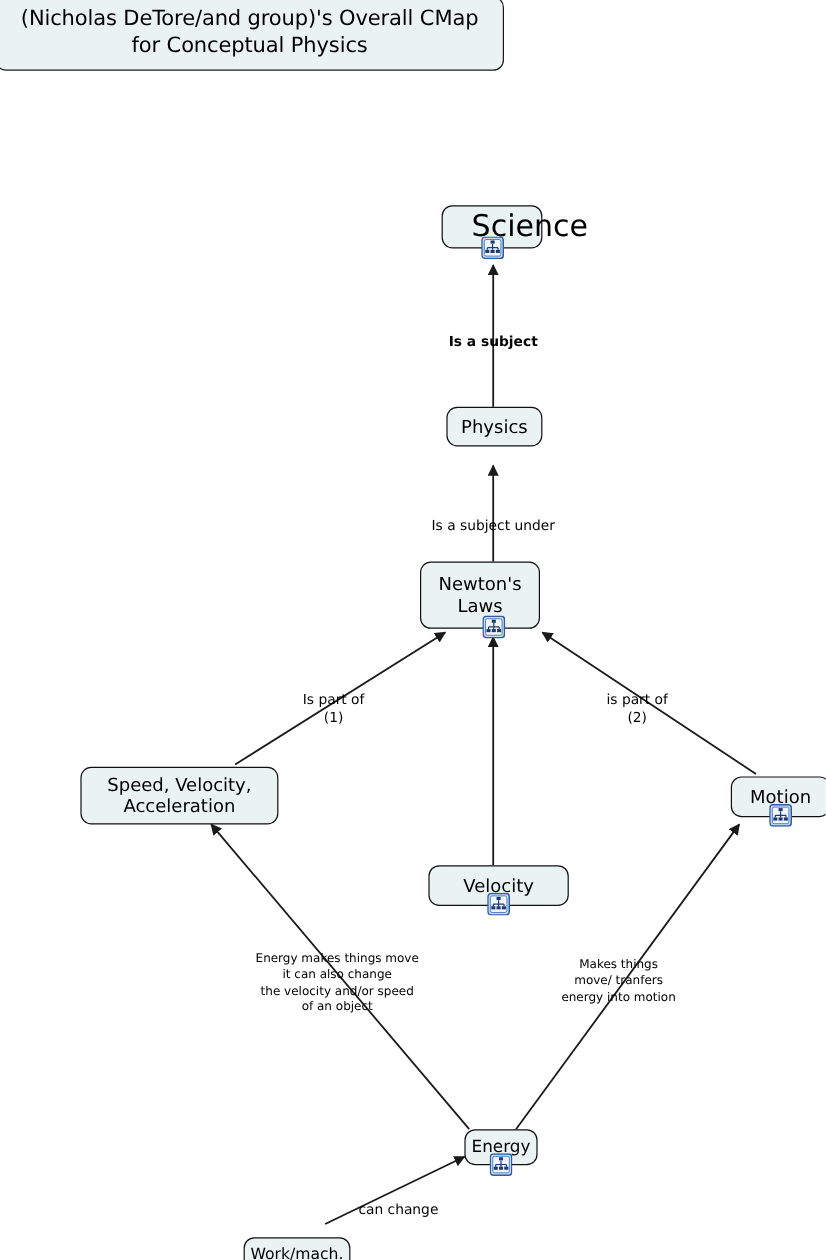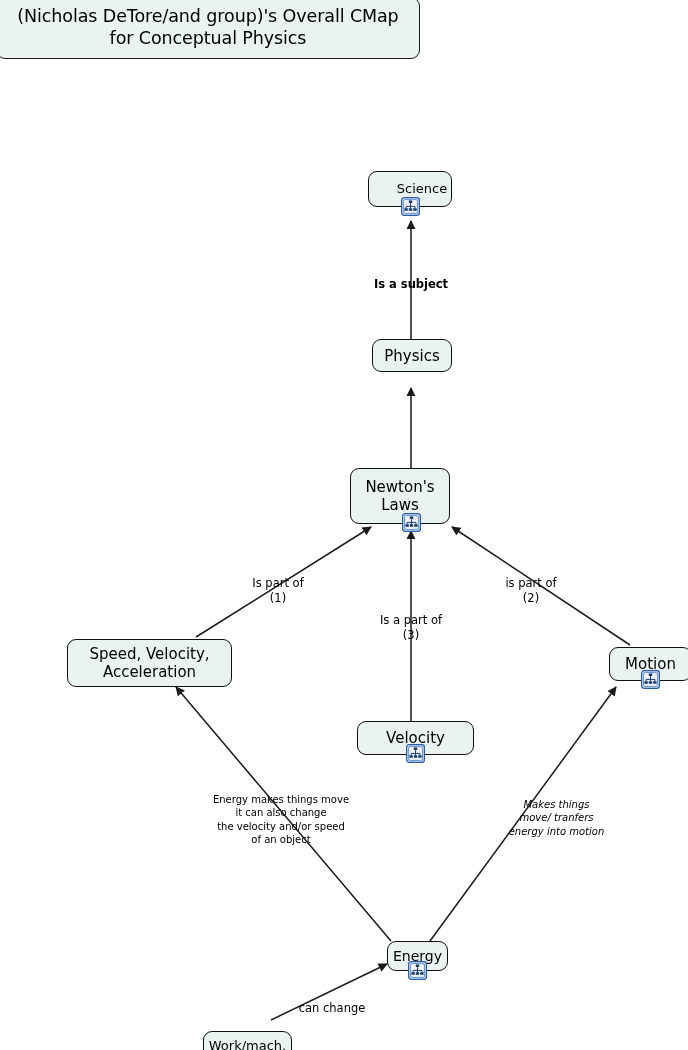--- a/index.html
+++ b/index.html
@@ -62,21 +62,21 @@
     text-align: center;
     color: #000000;
     line-height: 1.2;
     z-index: 4;
   }
   .node .node-label {
     display: block;
     width: 100%;
     white-space: pre-line;
   }
-  .node.sz-lg { font-size: 13px; padding-left: 24px; }
+  .node.sz-lg { font-size: 25px; padding-left: 24px; }
   .node.sz-md { font-size: 15px; }
   .node.sz-sm { font-size: 14px; align-items: center; }
   .node.sz-xs { font-size: 13px; }
 
   
   .badge {
     position: absolute;
     width: 19px;
     height: 19px;
     z-index: 6;
@@ -218,44 +218,43 @@
   </div>
 
   <div class="node sz-xs" style="left:203px; top:1031px; width:89px; height:30px;">
     <span class="node-label">Work/mach.</span>
   </div>
 
   <div class="link-label" style="left:341px; top:262px; width:140px;font-weight:bold;">
     <span>Is a subject</span>
   </div>
 
+  <div class="link-label" style="left:331px; top:416px; width:160px;">
+    <span>Is a subject under</span>
+  </div>
 
   <div class="link-label" style="left:218px; top:561px; width:120px;">
     <span>Is part of
 (1)</span>
   </div>
 
-  <div class="link-label" style="left:351px; top:598px; width:120px;">
-    <span>Is a part of
-(3)</span>
-  </div>
 
   <div class="link-label" style="left:471px; top:561px; width:120px;">
     <span>is part of
 (2)</span>
   </div>
 
   <div class="link-label wide" style="left:188px; top:780px; width:186px;">
     <span>Energy makes things move
 it can also change
 the velocity and/or speed
 of an object</span>
   </div>
 
-  <div class="link-label wide" style="left:494px; top:785px; width:125px;font-style:italic;">
+  <div class="link-label wide" style="left:453px; top:785px; width:125px;">
     <span>Makes things
 move/ tranfers
 energy into motion</span>
   </div>
 
   <div class="link-label" style="left:283px; top:986px; width:98px;">
     <span>can change</span>
   </div>
 
 </div>

